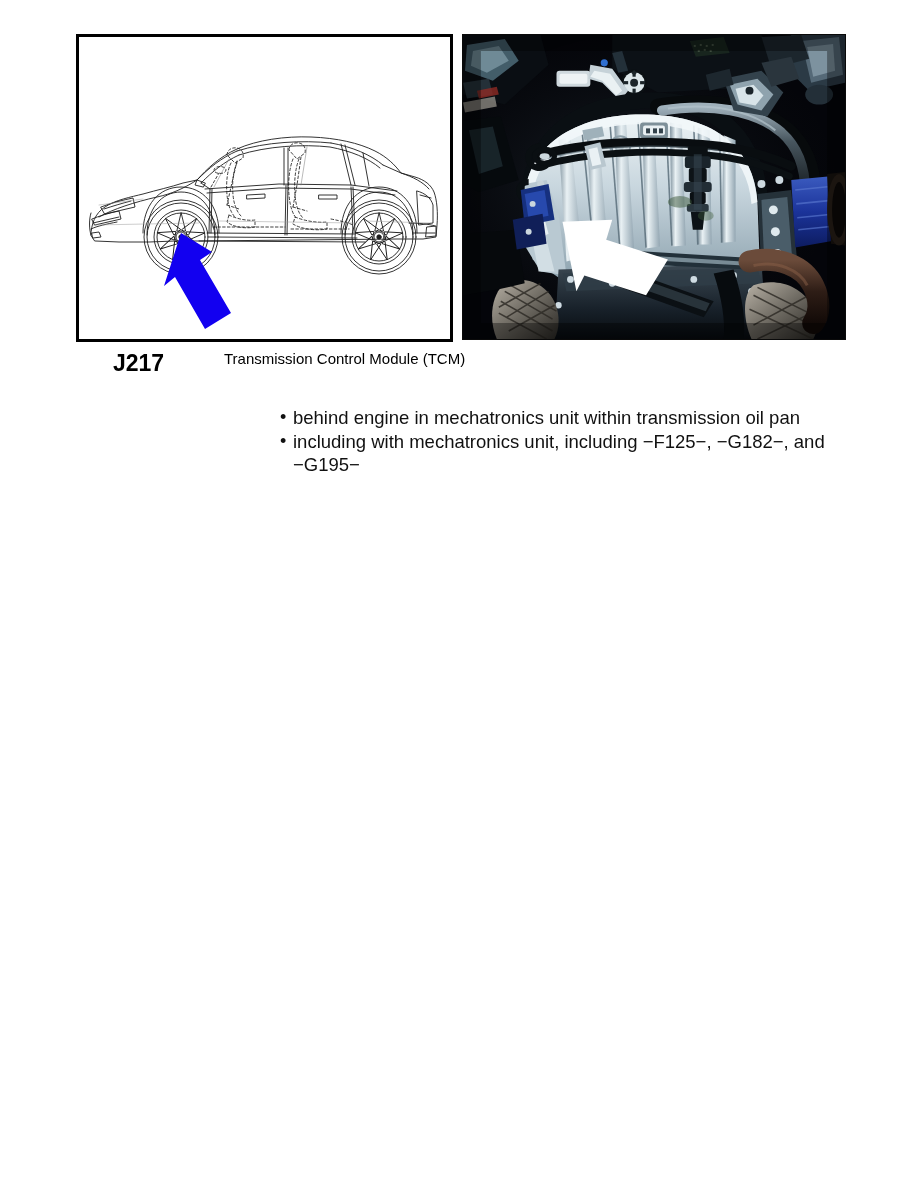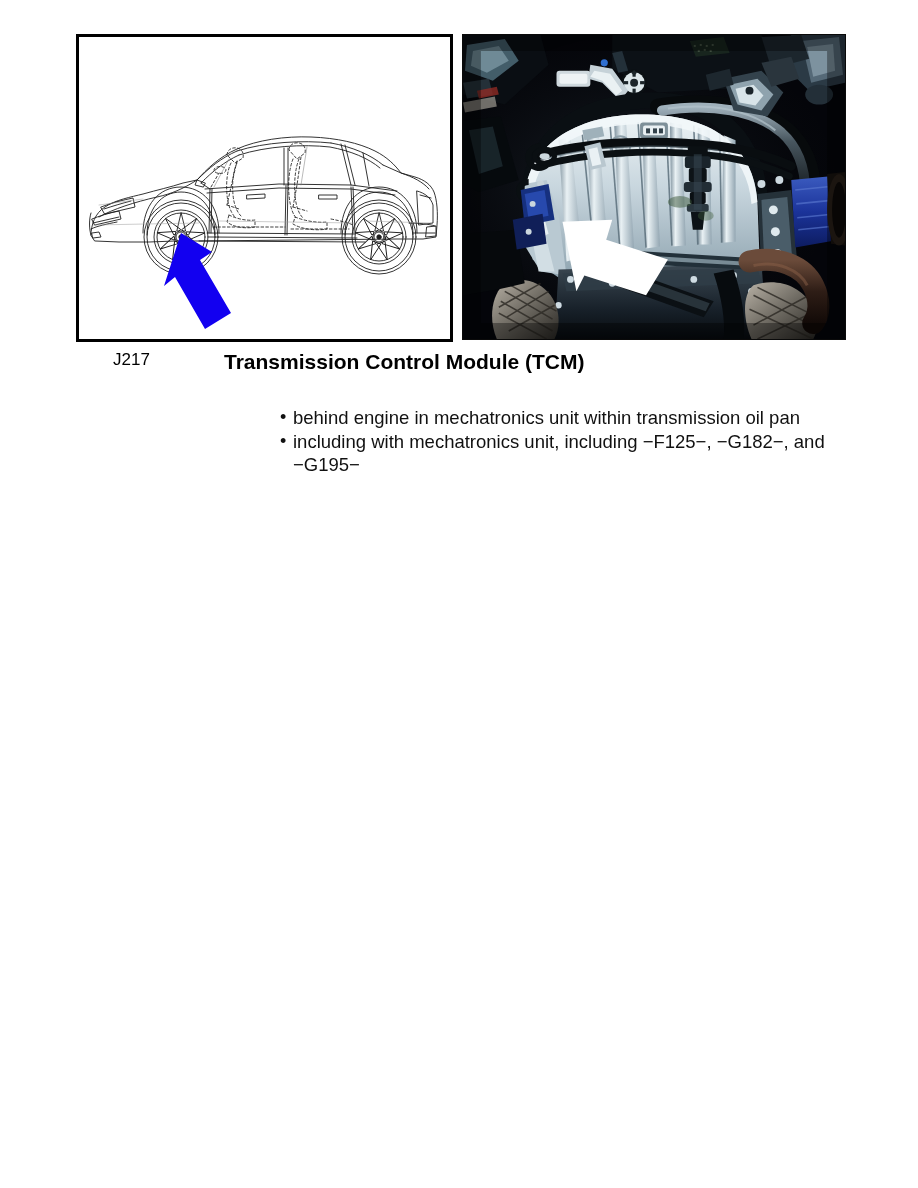--- a/index.html
+++ b/index.html
@@ -75,30 +75,30 @@
     left: 76px;
     top: 350px;
     width: 770px;
     height: 24px;
     white-space: nowrap;
   }
   #caption .cap-code {
     position: absolute;
     left: 37px;
     top: 0;
-    font-size: 17px;
-    font-weight: normal;
+    font-size: 23px;
+    font-weight: bold;
     letter-spacing: 0px;
   }
   #caption .cap-title {
     position: absolute;
     left: 148px;
     top: 0;
-    font-size: 21px;
-    font-weight: bold;
+    font-size: 15px;
+    font-weight: normal;
   }
 
   
   #notes {
     position: absolute;
     left: 278px;
     top: 406px;
     width: 580px;
   }
   .note-item {

